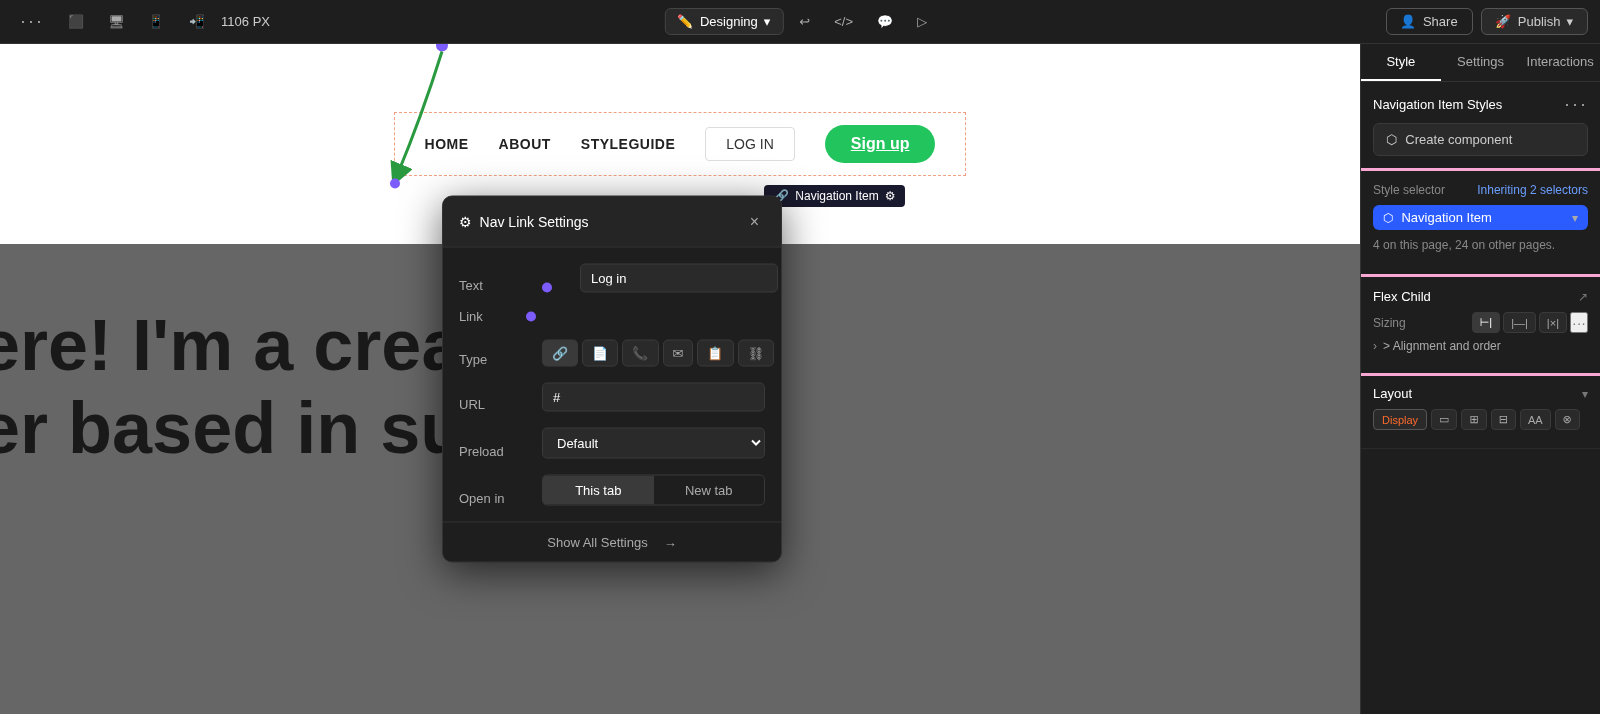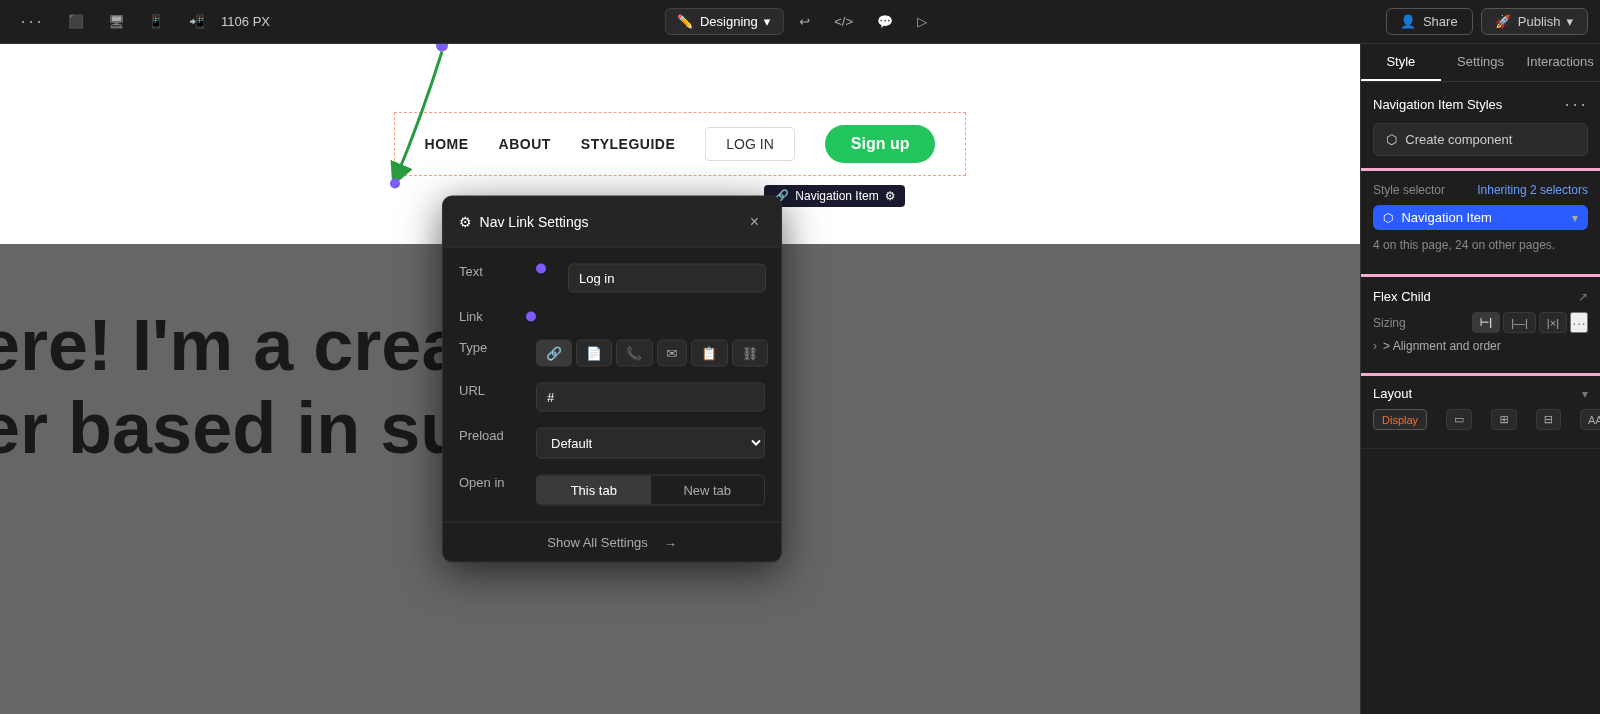--- a/index.html
+++ b/index.html
@@ -124,20 +124,21 @@
 
     .nav-signup {
       background: #22c45e;
       color: #fff;
       border-radius: 30px;
       padding: 10px 26px;
       font-size: 16px;
       font-weight: 600;
       cursor: pointer;
       border: none;
+      text-decoration: underline;
     }
 
     
     .nav-item-badge {
       position: absolute;
       bottom: -32px;
       right: 60px;
       background: #1a1a2e;
       color: #fff;
       font-size: 12px;
@@ -226,23 +227,23 @@
       padding: 2px 6px;
       border-radius: 4px;
     }
 
     .modal-body {
       padding: 8px 0;
     }
 
     .modal-row {
       display: flex;
-      align-items: flex-start;
+      align-items: flex-end;
       padding: 8px 16px;
-      gap: 22px;
+      gap: 28px;
     }
 
     .modal-label {
       color: #aaa;
       font-size: 13px;
       width: 55px;
       flex-shrink: 0;
     }
 
     .modal-input {
@@ -526,21 +527,21 @@
       align-items: center;
       gap: 6px;
       margin-bottom: 8px;
     }
 
     .layout-section { padding: 10px 12px; border-bottom: 1px solid #2a2a2a; }
     .layout-header { display: flex; justify-content: space-between; align-items: center; margin-bottom: 8px; }
     .layout-title { color: #fff; font-size: 13px; font-weight: 500; }
     .layout-collapse { color: #777; font-size: 12px; }
 
-    .display-row { display: flex; gap: 19px; margin-bottom: 8px; }
+    .display-row { display: flex; gap: 4px; margin-bottom: 8px; }
     .display-btn { background: #2a2a2a; border: 1px solid #3a3a3a; border-radius: 4px; color: #ff6b2b; padding: 3px 8px; font-size: 11px; cursor: pointer; }
     .display-btn.active { color: #ff6b2b; border-color: #555; }
     .display-icon-btn { background: #2a2a2a; border: 1px solid #3a3a3a; border-radius: 4px; color: #aaa; padding: 3px 7px; font-size: 11px; cursor: pointer; }
 
     .spacing-section { padding: 10px 12px; }
     .spacing-title { color: #fff; font-size: 13px; font-weight: 500; margin-bottom: 8px; }
     .spacing-row { display: flex; gap: 4px; margin-bottom: 4px; }
     .spacing-sublabel { color: #888; font-size: 11px; margin-bottom: 4px; }
     .spacing-input { background: #2a2a2a; border: 1px solid #3a3a3a; border-radius: 4px; color: #ccc; font-size: 11px; padding: 3px 6px; width: 50px; text-align: center; outline: none; }
     .spacing-icon-btn { background: #2a2a2a; border: 1px solid #3a3a3a; border-radius: 4px; color: #aaa; padding: 3px 7px; font-size: 11px; cursor: pointer; }

